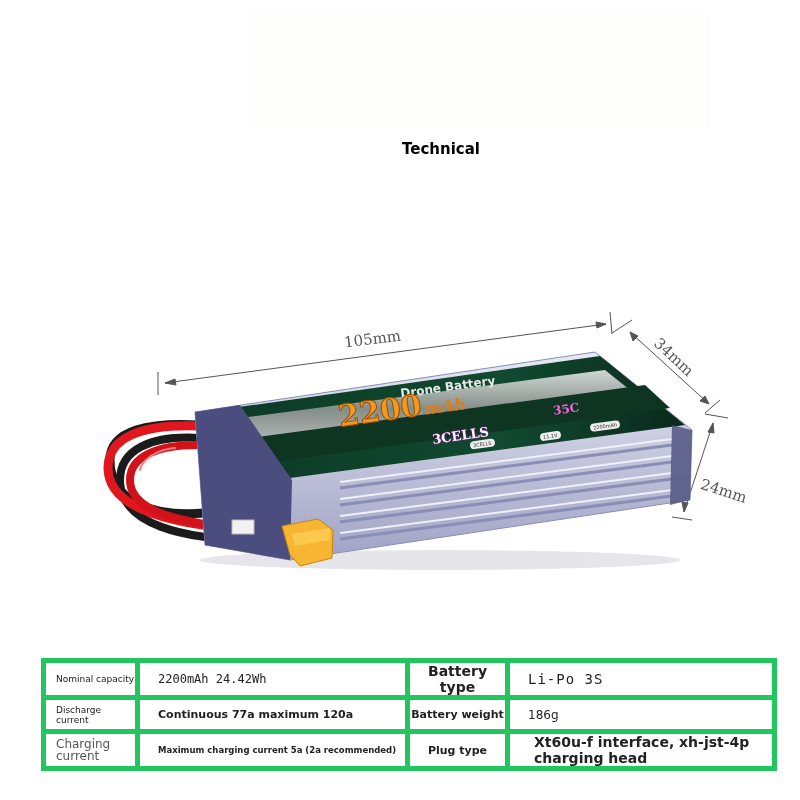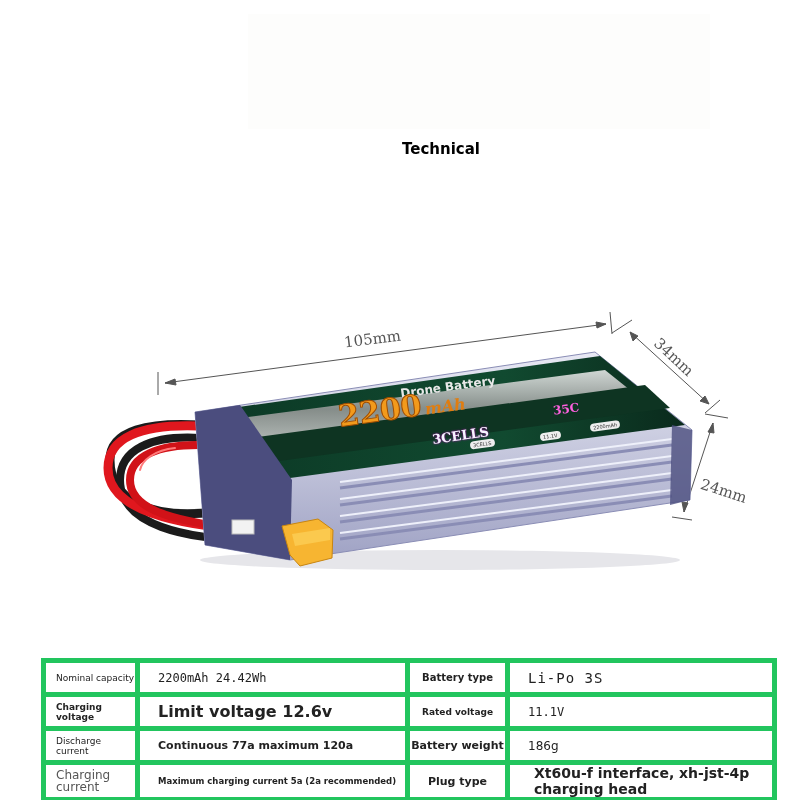--- a/index.html
+++ b/index.html
@@ -5,21 +5,21 @@
   html, body { margin: 0; padding: 0; background: #ffffff; }
   body { width: 800px; height: 800px; position: relative; overflow: hidden; font-family: "DejaVu Sans", sans-serif; }
   .faint-panel { position: absolute; left: 248px; top: 14px; width: 462px; height: 115px; background: #fdfdfc; }
   .title { position: absolute; left: 330px; top: 140px; width: 150px; text-align: right; font-weight: bold; font-size: 15px; line-height: 18px; color: #000000; font-family: "DejaVu Sans", sans-serif; }
   .title span { display: block; }
   .figure { position: absolute; left: 0; top: 290px; width: 800px; height: 340px; }
   .dim-label { position: absolute; font-family: "DejaVu Serif", serif; font-size: 15px; color: #555; white-space: nowrap; }
   .spec-table { position: absolute; left: 41px; top: 658px; width: 731px; border-collapse: collapse; table-layout: fixed; }
   .spec-table td { border: 5px solid #22c55e; height: 29px; padding: 0; vertical-align: middle; color: #222; }
   .lbl { padding-left: 10px !important; font-size: 9px; line-height: 10px; color: #444; }
-  .lbl-b { text-align: center; font-weight: bold; font-size: 10px; color: #222; }
+  .lbl-b { text-align: center; font-weight: bold; font-size: 14px; color: #222; }
   .val { padding-left: 18px !important; font-size: 12px; font-family: "DejaVu Sans Mono", monospace; color: #333; }
   .val-big { padding-left: 18px !important; font-size: 16px; font-weight: bold; color: #1a1a1a; }
   .val-mid { padding-left: 18px !important; font-size: 11px; font-weight: bold; color: #222; }
   .val-small { padding-left: 18px !important; font-size: 8.5px; font-weight: bold; color: #222; }
 </style>
 </head>
 <body>
 
 <div class="faint-panel"></div>
 
@@ -139,26 +139,20 @@
     <col style="width:267px">
   </colgroup>
   <tbody>
       <tr>
     <td class="lbl">Nominal capacity</td>
     <td class="val">2200mAh 24.42Wh</td>
     <td class="lbl-b">Battery type</td>
     <td class="val" style="font-size:14px; letter-spacing:1px;">Li-Po 3S</td>
   </tr>
   <tr>
-    <td class="lbl" style="font-weight:bold; color:#222; padding-left:12px;">Charging voltage</td>
-    <td class="val-big">Limit voltage 12.6v</td>
-    <td class="lbl-b" style="font-size:9px;">Rated voltage</td>
-    <td class="val">11.1V</td>
-  </tr>
-  <tr>
     <td class="lbl">Discharge current</td>
     <td class="val-mid">Continuous 77a maximum 120a</td>
     <td class="lbl-b" style="font-size:11px;">Battery weight</td>
     <td class="val" style="font-family:'DejaVu Sans',sans-serif;">186g</td>
   </tr>
   <tr>
     <td class="lbl" style="font-size:12px; line-height:12px; color:#555;">Charging current</td>
     <td class="val-small">Maximum charging current 5a (2a recommended)</td>
     <td class="lbl-b" style="font-size:11px;">Plug type</td>
     <td class="val-small" style="font-size:14px; padding-left:24px !important;">Xt60u-f interface, xh-jst-4p charging head</td>

